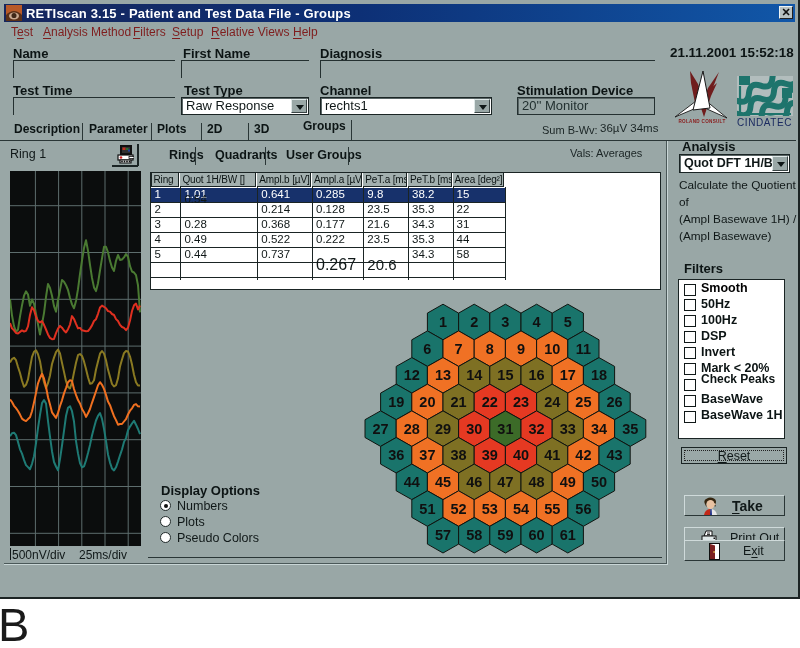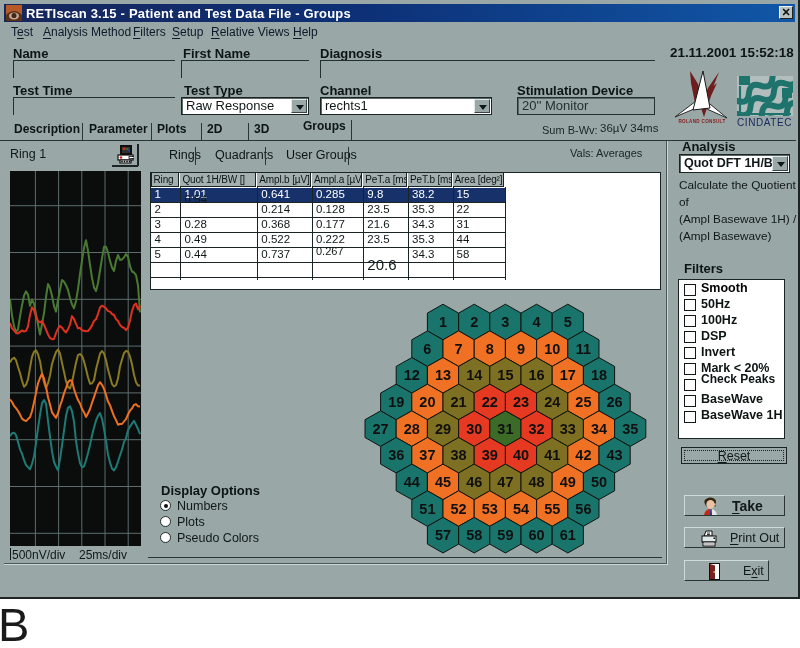--- a/index.html
+++ b/index.html
@@ -2,25 +2,25 @@
 <html><head><meta charset="utf-8"><style>
 * { margin:0; padding:0; box-sizing:border-box; }
 body { width:800px; height:648px; background:#fff; font-family:"Liberation Sans", sans-serif; position:relative; overflow:hidden; }
 .abs { position:absolute; }
 .b { font-weight:bold; }
 .lbl { position:absolute; font-size:13px; font-weight:bold; color:#0c1414; white-space:nowrap; }
 .fld { position:absolute; height:18px; border-top:1px solid #243030; border-left:1px solid #243030; }
 .combo { position:absolute; height:18px; background:#fff; border:1px solid #1a2424; box-shadow:inset 1px 1px 0 #5a6666; font-size:13px; color:#101818; line-height:16px; padding-left:4px; white-space:nowrap; overflow:hidden; }
 .cbtn { position:absolute; top:1px; width:16px; height:14px; background:#9aa8a7; border:1px solid #394444; border-top-color:#dfe8e8; border-left-color:#dfe8e8; text-align:center; }
 .cbtn:after { content:""; position:absolute; left:4px; top:5px; border-left:4px solid transparent; border-right:4px solid transparent; border-top:5px solid #101818; }
-.menu { position:absolute; top:25px; font-size:12px; color:#0f172a; white-space:nowrap; }
+.menu { position:absolute; top:25px; font-size:12px; color:#7f1d1d; white-space:nowrap; }
 .radio { position:absolute; width:11px; height:11px; border-radius:50%; background:#fff; border:1px solid #222b2b; }
 .tabsep { position:absolute; top:123px; width:1px; height:17px; background:#2a3636; }
 .mtab { position:absolute; top:122px; font-size:12px; font-weight:bold; color:#0c1414; }
-.stab { position:absolute; top:148px; font-size:12.5px; font-weight:normal; color:#0c1414;padding-left:15px; }
+.stab { position:absolute; top:148px; font-size:12.5px; font-weight:bold; color:#0c1414;padding-left:15px; }
 .btn { position:absolute; background:#9aa8a7; border:1px solid #2a3636; border-top-color:#cfdada; border-left-color:#cfdada; }
 u { text-decoration:underline; text-underline-offset:2px; }
 </style></head>
 <body>
 
 <div class="abs" style="left:0;top:0;width:800px;height:599px;background:#99a7a6;border-right:2px solid #1c2424;border-bottom:2px solid #1c2424"></div>
 
 <div class="abs" style="left:4px;top:4px;width:791px;height:18px;background:linear-gradient(90deg,#16265c 0%,#0d3076 45%,#1157a8 100%)"></div>
 <svg class="abs" style="left:6px;top:5px" width="16" height="16">
     <rect width="16" height="16" fill="#b85a28"></rect>
@@ -198,21 +198,21 @@
 <div style="position:absolute;left:154.5px;top:231.8px;height:15.1px;font-size:11.5px;line-height:15.1px;color:#101818">4</div>
 <div style="position:absolute;left:184.4px;top:231.8px;height:15.1px;font-size:11.5px;line-height:15.1px;color:#101818">0.49</div>
 <div style="position:absolute;left:261.3px;top:231.8px;height:15.1px;font-size:11.5px;line-height:15.1px;color:#101818">0.522</div>
 <div style="position:absolute;left:316.0px;top:231.8px;height:15.1px;font-size:11.5px;line-height:15.1px;color:#101818">0.222</div>
 <div style="position:absolute;left:367.3px;top:231.8px;height:15.1px;font-size:11.5px;line-height:15.1px;color:#101818">23.5</div>
 <div style="position:absolute;left:412.0px;top:231.8px;height:15.1px;font-size:11.5px;line-height:15.1px;color:#101818">35.3</div>
 <div style="position:absolute;left:456.6px;top:231.8px;height:15.1px;font-size:11.5px;line-height:15.1px;color:#101818">44</div>
 <div style="position:absolute;left:154.5px;top:246.9px;height:15.1px;font-size:11.5px;line-height:15.1px;color:#101818">5</div>
 <div style="position:absolute;left:184.4px;top:246.9px;height:15.1px;font-size:11.5px;line-height:15.1px;color:#101818">0.44</div>
 <div style="position:absolute;left:261.3px;top:246.9px;height:15.1px;font-size:11.5px;line-height:15.1px;color:#101818">0.737</div>
-<div style="position:absolute;left:316.0px;top:244px;height:15.1px;font-size:11px;line-height:15.1px;color:#101818">0.267</div>
+<div style="position:absolute;left:316.0px;top:257px;height:15.1px;font-size:16px;line-height:15.1px;color:#101818">0.267</div>
 <div style="position:absolute;left:367.3px;top:257px;height:15.1px;font-size:15px;line-height:15.1px;color:#101818">20.6</div>
 <div style="position:absolute;left:412.0px;top:246.9px;height:15.1px;font-size:11.5px;line-height:15.1px;color:#101818">34.3</div>
 <div style="position:absolute;left:456.6px;top:246.9px;height:15.1px;font-size:11.5px;line-height:15.1px;color:#101818">58</div>
 <svg width="292" height="258" style="position:absolute;left:362px;top:300px">
     <polygon points="81.0,4.2 96.6,13.1 96.6,30.9 81.0,39.8 65.4,30.9 65.4,13.1" fill="#19746b" stroke="#101410" stroke-width="1"></polygon>
     <text x="81.0" y="27.1" text-anchor="middle" font-size="14.5" font-weight="bold" fill="#101010">1</text>
     <polygon points="112.2,4.2 127.8,13.1 127.8,30.9 112.2,39.8 96.6,30.9 96.6,13.1" fill="#19746b" stroke="#101410" stroke-width="1"></polygon>
     <text x="112.2" y="27.1" text-anchor="middle" font-size="14.5" font-weight="bold" fill="#101010">2</text>
     <polygon points="143.4,4.2 159.0,13.1 159.0,30.9 143.4,39.8 127.8,30.9 127.8,13.1" fill="#19746b" stroke="#101410" stroke-width="1"></polygon>
     <text x="143.4" y="27.1" text-anchor="middle" font-size="14.5" font-weight="bold" fill="#101010">3</text>
@@ -387,21 +387,21 @@
   <polygon points="3,6 5,1 11,1 11,6" fill="#fff" stroke="#101010" stroke-width="1"></polygon>
   <line x1="6" y1="3" x2="9" y2="3" stroke="#333"></line>
       <line x1="6" y1="4.5" x2="9" y2="4.5" stroke="#333"></line>
   <rect x="1" y="6" width="14" height="6" fill="#e0e8e8" stroke="#101010" stroke-width="1"></rect>
   <rect x="12.5" y="7.5" width="1.5" height="1.5" fill="#101010"></rect>
   <rect x="2" y="12" width="12" height="4" fill="#fff" stroke="#101010" stroke-width="1"></rect>
   <line x1="3.5" y1="14" x2="12.5" y2="14" stroke="#101010" stroke-dasharray="1 1"></line>
   </svg>
   <div class="abs" style="left:45px;top:3px;font-size:12.5px;color:#101818"><u>P</u>rint Out</div>
 </div>
-<div class="btn" style="left:684px;top:560px;width:85px;height:21px">
+<div class="btn" style="left:684px;top:540px;width:101px;height:21px">
   <svg class="abs" style="left:24px;top:2px" width="11" height="17" viewBox="0 0 11 17">
   <rect x="0.5" y="0.5" width="10" height="16" fill="#fff" stroke="#101010" stroke-width="1"></rect>
   <polygon points="1,1 6,2.5 6,16 1,16" fill="#7a1e1e"></polygon>
   <rect x="4.5" y="8" width="1.2" height="2" fill="#e8c050"></rect>
   </svg>
   <div class="abs" style="left:58px;top:3px;font-size:12.5px;color:#101818">E<u>x</u>it</div>
 </div>
 
 <div class="abs" style="left:-2px;top:597px;font-size:47px;color:#1a1a1a">B</div>
 

